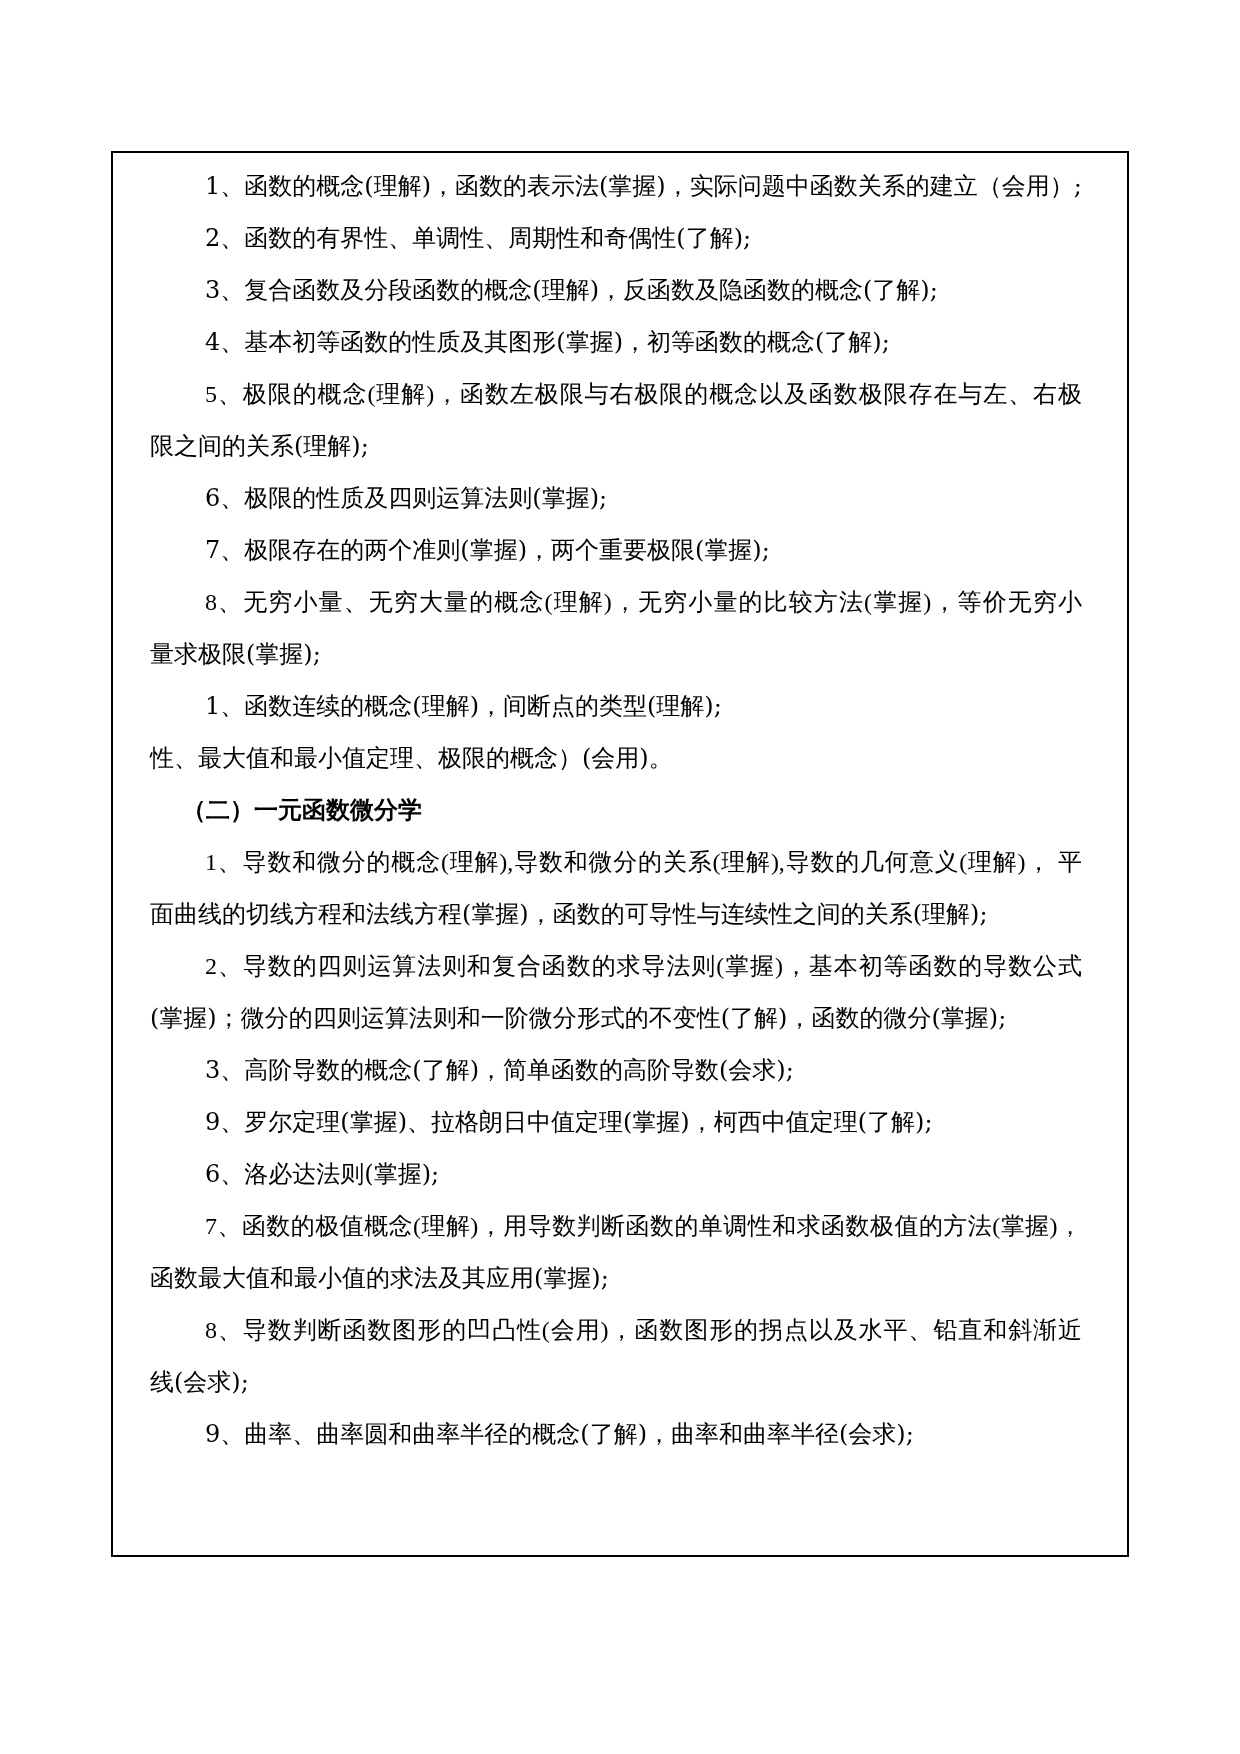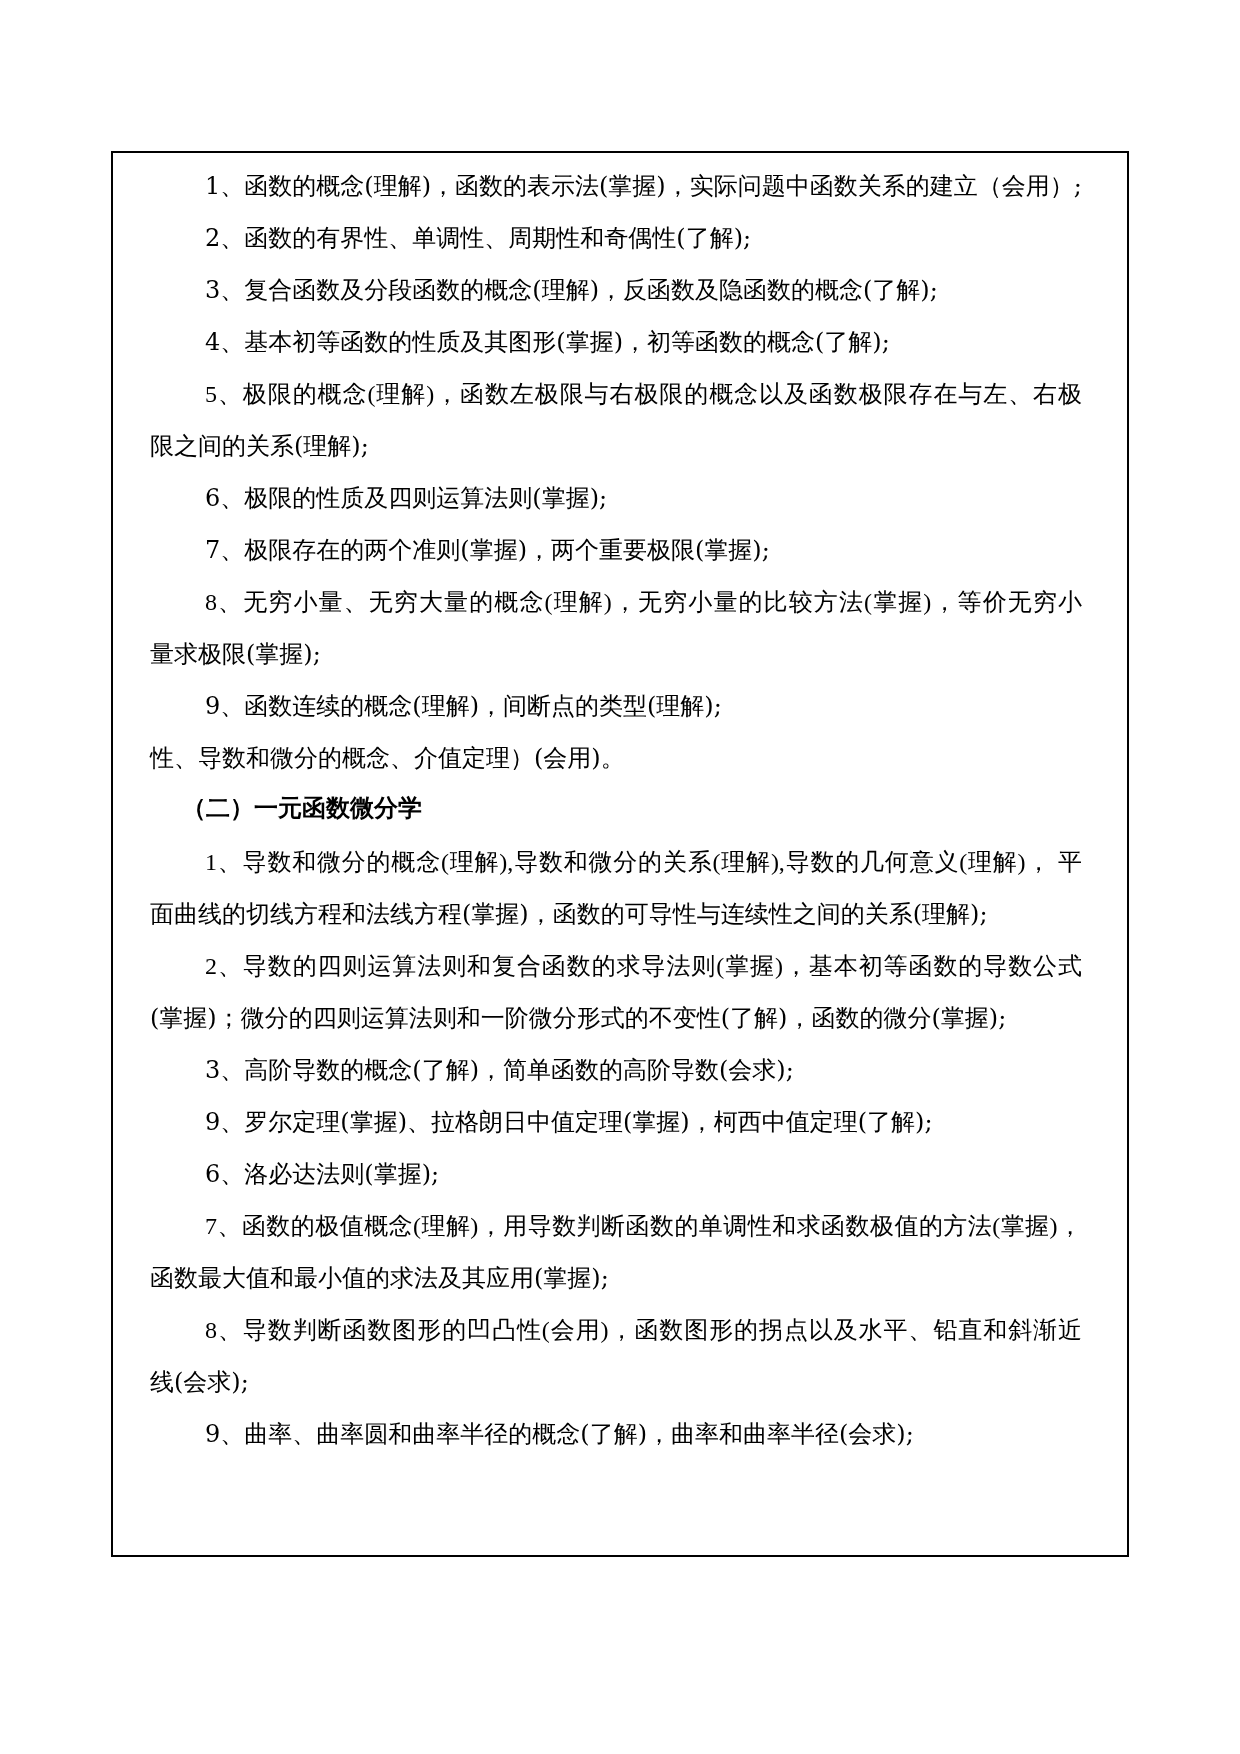--- a/index.html
+++ b/index.html
@@ -19,40 +19,40 @@
     height: 52px;
     line-height: 52px;
     font-family: "DejaVu Serif", "Liberation Serif", serif;
     font-size: 24px;
     color: #000000;
     white-space: nowrap;
     overflow: visible;
   }
   .line.first { padding-left: 55px; }
   .line.full { text-align: justify; text-align-last: justify; white-space: normal; font-family: Liberation Serif, serif; }
-  .line.heading { padding-left: 32px; font-weight: bold; font-family: Liberation Mono, monospace; }
+  .line.heading { padding-left: 32px; font-weight: bold; font-family: Liberation Sans, sans-serif; }
 </style>
 </head>
 <body>
 
 <div class="frame">
   <div class="content">
 
     <div class="line first">1、函数的概念(理解)，函数的表示法(掌握)，实际问题中函数关系的建立（会用）;</div>
     <div class="line first">2、函数的有界性、单调性、周期性和奇偶性(了解);</div>
     <div class="line first">3、复合函数及分段函数的概念(理解)，反函数及隐函数的概念(了解);</div>
     <div class="line first">4、基本初等函数的性质及其图形(掌握)，初等函数的概念(了解);</div>
     <div class="line first full">5、极限的概念(理解)，函数左极限与右极限的概念以及函数极限存在与左、右极</div>
     <div class="line">限之间的关系(理解);</div>
     <div class="line first">6、极限的性质及四则运算法则(掌握);</div>
     <div class="line first">7、极限存在的两个准则(掌握)，两个重要极限(掌握);</div>
     <div class="line first full">8、无穷小量、无穷大量的概念(理解)，无穷小量的比较方法(掌握)，等价无穷小</div>
     <div class="line">量求极限(掌握);</div>
-    <div class="line first">9、函数连续的概念(理解)，间断点的类型(理解);</div>
-    <div class="line">性、导数和微分的概念、介值定理）(会用)。</div>
+    <div class="line first">1、函数连续的概念(理解)，间断点的类型(理解);</div>
+    <div class="line">性、最大值和最小值定理、极限的概念）(会用)。</div>
 
     <div class="line heading">（二）一元函数微分学</div>
 
     <div class="line first full">1、导数和微分的概念(理解),导数和微分的关系(理解),导数的几何意义(理解)， 平</div>
     <div class="line">面曲线的切线方程和法线方程(掌握)，函数的可导性与连续性之间的关系(理解);</div>
     <div class="line first full">2、导数的四则运算法则和复合函数的求导法则(掌握)，基本初等函数的导数公式</div>
     <div class="line">(掌握)；微分的四则运算法则和一阶微分形式的不变性(了解)，函数的微分(掌握);</div>
     <div class="line first">3、高阶导数的概念(了解)，简单函数的高阶导数(会求);</div>
     <div class="line first">9、罗尔定理(掌握)、拉格朗日中值定理(掌握)，柯西中值定理(了解);</div>
     <div class="line first">6、洛必达法则(掌握);</div>

